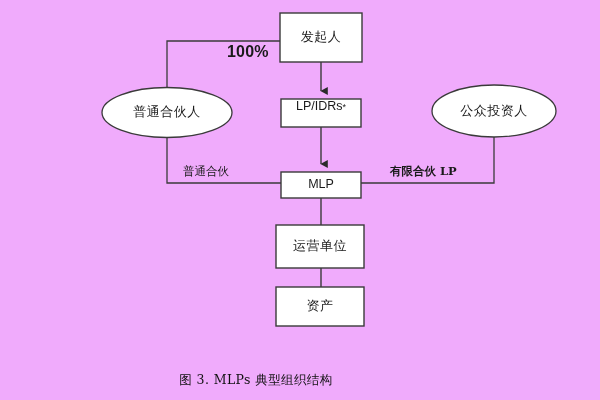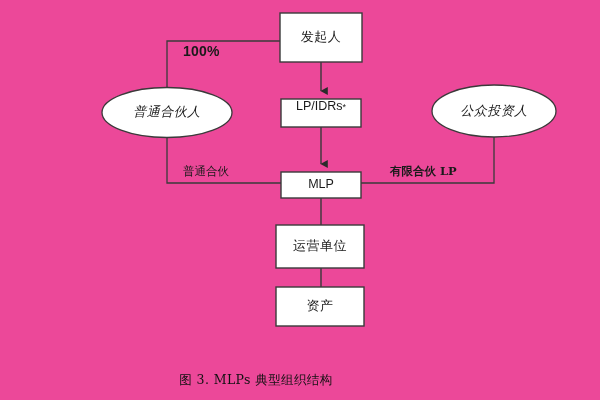--- a/index.html
+++ b/index.html
@@ -11,21 +11,21 @@
     height: 400px;
     background: #ffffff;
     font-family: "Liberation Serif", serif;
     color: #1a1a1a;
     overflow: hidden;
   }
   #page {
     position: relative;
     width: 600px;
     height: 400px;
-    background: #ec4899;
+    background: #f0abfc;
   }
   #diagram-svg {
     position: absolute;
     left: 0;
     top: 0;
     width: 600px;
     height: 400px;
   }
   .node-label {
     position: absolute;
@@ -43,34 +43,34 @@
     letter-spacing: 0.5px;
   }
   .en-box-label {
     font-family: "Liberation Sans", sans-serif;
     font-size: 12.5px;
   }
   .ellipse-label {
     font-family: "DejaVu Serif", "Liberation Serif", serif;
     font-size: 13px;
     letter-spacing: 0.5px;
-    font-style: italic;
   }
   .edge-label {
     position: absolute;
     font-family: "DejaVu Serif", "Liberation Serif", serif;
     font-size: 11.5px;
     color: #1a1a1a;
     white-space: nowrap;
   }
   .edge-label-en {
     font-family: "Liberation Sans", sans-serif;
-    font-size: 14px;
+    font-size: 16px;
     font-weight: 600;
     letter-spacing: 0.2px;
+    margin-left: 44px;
   }
   .sup-star {
     font-size: 9px;
     vertical-align: super;
     line-height: 0;
   }
   #footnote {
     position: absolute;
     left: 0;
     top: 338px;

